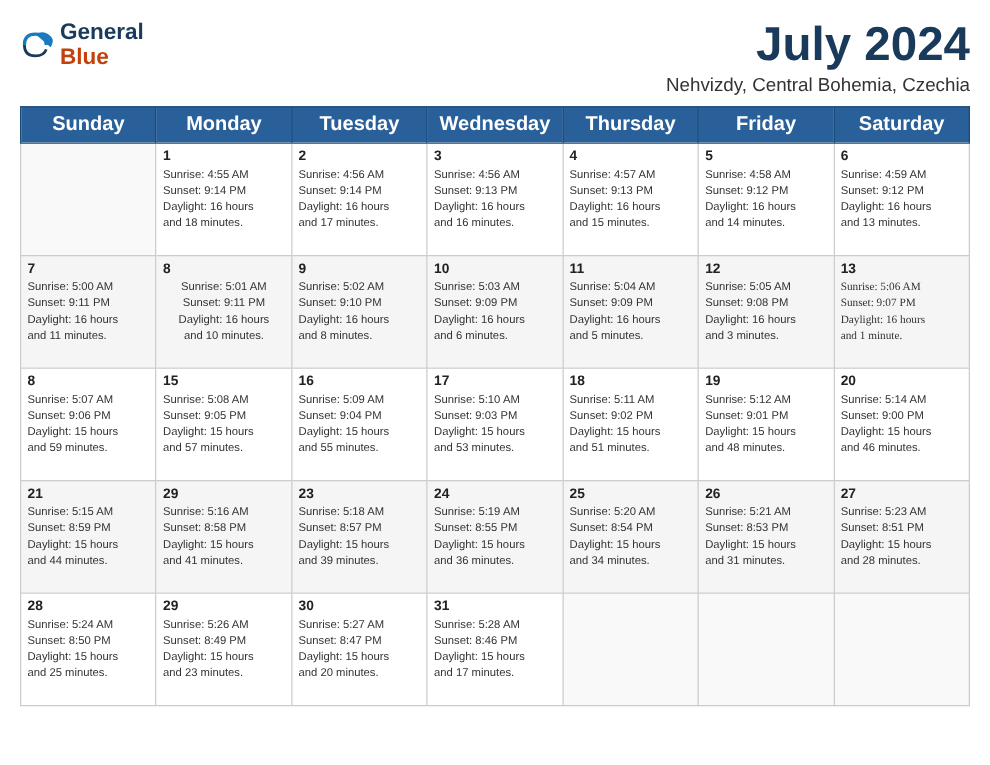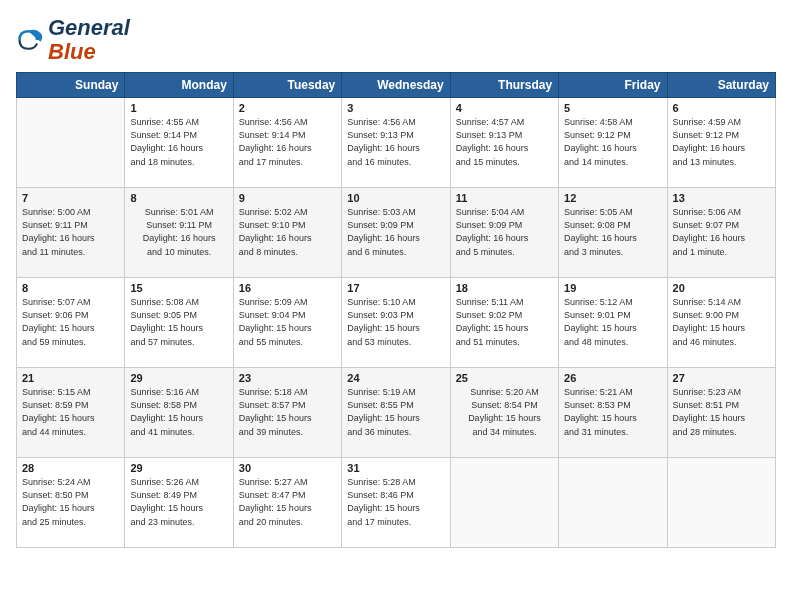--- a/index.html
+++ b/index.html
@@ -15,25 +15,24 @@
       justify-content: space-between;
       align-items: flex-start;
       margin-bottom: 8px;
     }
     .logo {
       display: flex;
       align-items: center;
       gap: 4px;
     }
     .logo-text {
-      font-size: 22px;
+      font-size: 18px;
       font-weight: bold;
       color: #1a3a5c;
       line-height: 1.1;
-      font-style: italic;
     }
     .logo-text span {
       color: #c2410c;
     }
     .logo-icon {
       width: 28px;
       height: 28px;
     }
     .title-block {
       text-align: right;
@@ -50,24 +49,24 @@
       margin-top: 2px;
     }
     .calendar {
       width: 100%;
       border-collapse: collapse;
       border: 1px solid #bbb;
     }
     .calendar th {
       background: #2a6099;
       color: #fff;
-      font-size: 12px;
+      font-size: 16px;
       font-weight: bold;
       padding: 5px 6px;
-      text-align: right;
+      text-align: center;
       border: 1px solid #1a4a79;
     }
     .calendar td {
       width: calc(100% / 7);
       vertical-align: top;
       padding: 4px 5px;
       border: 1px solid #ccc;
       font-size: 9.5px;
       color: #333;
       background: #fff;
@@ -101,20 +100,24 @@
     <svg class="logo-icon" viewBox="0 0 32 32" xmlns="http://www.w3.org/2000/svg">
       <path d="M4 16 Q4 6 14 6 Q24 6 24 16" fill="none" stroke="#1a7abf" stroke-width="3"></path>
       <path d="M14 6 Q22 2 28 8 Q32 12 28 18" fill="#1a7abf"></path>
       <path d="M4 16 Q4 26 14 26 Q22 26 24 20" fill="none" stroke="#1a3a5c" stroke-width="2.5"></path>
     </svg>
     <div class="logo-text">
       <div>General</div>
       <span>Blue</span>
     </div>
   </div>
+  <div class="title-block">
+    <div class="month-title">July 2024</div>
+    <div class="location">Nehvizdy, Central Bohemia, Czechia</div>
+  </div>
 </div>
 
 <table class="calendar">
   <thead>
     <tr id="header-row">
     <th>Sunday</th>
         <th>Monday</th>
         <th>Tuesday</th>
         <th>Wednesday</th>
         <th>Thursday</th>
@@ -206,21 +209,21 @@
         </td>
         <td>
           <span class="day-num">12</span>
           <div class="cell-text" style="white-space: pre-line;">Sunrise: 5:05 AM
 Sunset: 9:08 PM
 Daylight: 16 hours
 and 3 minutes.</div>
         </td>
         <td>
           <span class="day-num">13</span>
-          <div class="cell-text" style="white-space: pre-line;">Sunrise: 5:06 AM
+          <div class="cell-text" style="white-space: pre-line; font-family: Liberation Serif, serif;">Sunrise: 5:06 AM
 Sunset: 9:07 PM
 Daylight: 16 hours
 and 1 minute.</div>
         </td>
       </tr>
       <tr>
         <td>
           <span class="day-num">8</span>
           <div class="cell-text" style="white-space: pre-line;">Sunrise: 5:07 AM
 Sunset: 9:06 PM
@@ -294,21 +297,21 @@
         </td>
         <td>
           <span class="day-num">24</span>
           <div class="cell-text" style="white-space: pre-line;">Sunrise: 5:19 AM
 Sunset: 8:55 PM
 Daylight: 15 hours
 and 36 minutes.</div>
         </td>
         <td>
           <span class="day-num">25</span>
-          <div class="cell-text" style="white-space: pre-line; text-align: center;">Sunrise: 5:20 AM
+          <div class="cell-text" style="white-space: pre-line;">Sunrise: 5:20 AM
 Sunset: 8:54 PM
 Daylight: 15 hours
 and 34 minutes.</div>
         </td>
         <td>
           <span class="day-num">26</span>
           <div class="cell-text" style="white-space: pre-line;">Sunrise: 5:21 AM
 Sunset: 8:53 PM
 Daylight: 15 hours
 and 31 minutes.</div>

